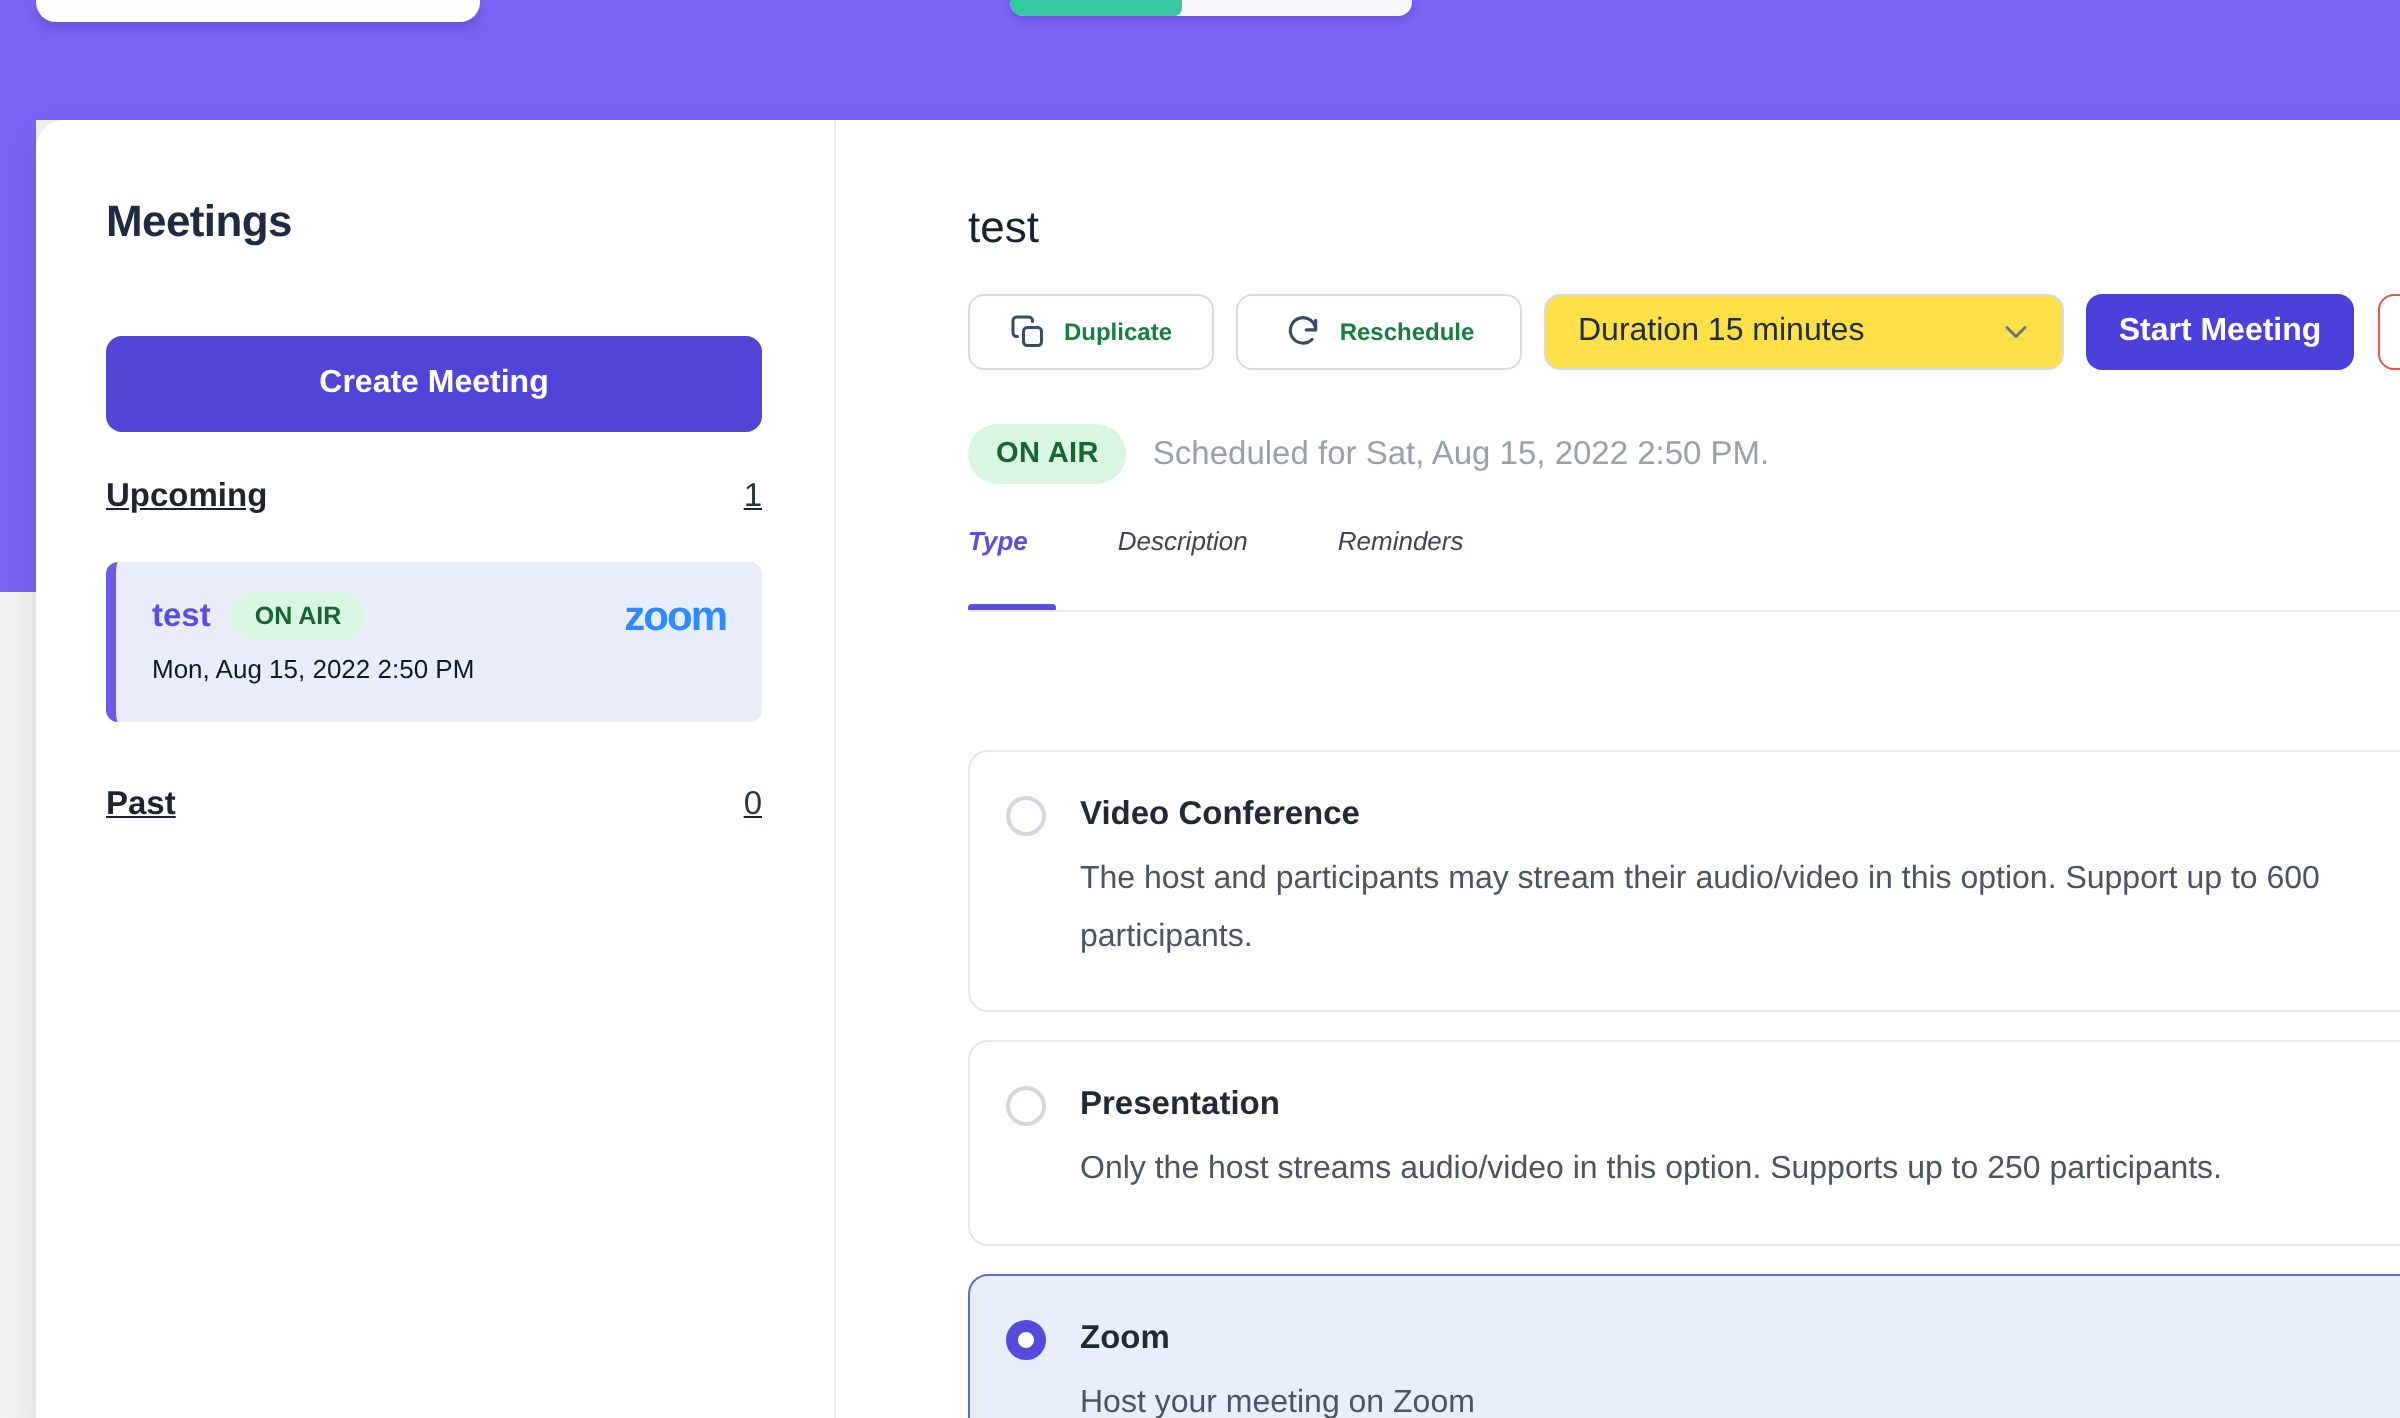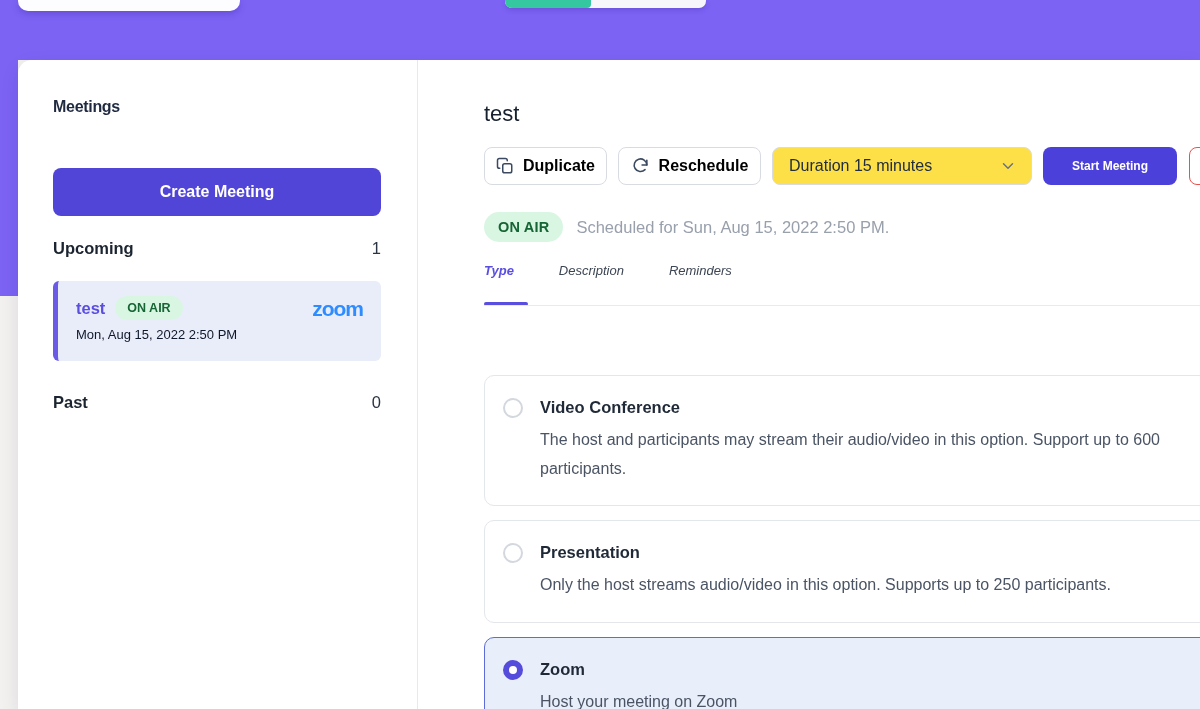--- a/index.html
+++ b/index.html
@@ -29,28 +29,28 @@
   
   .app-card {
     position:absolute; left:18px; top:60px; width:1182px; height:649px;
     background:#ffffff; border-top-left-radius:14px;
     box-shadow:0 6px 18px rgba(30,20,90,.10);
     overflow:hidden;
   }
 
   
   .sidebar { position:absolute; left:0; top:0; width:400px; height:649px; border-right:1px solid #e7e9ee; }
-  .sidebar-title { position:absolute; left:35px; top:38px; font-size:16px; font-weight:700; color:#1f2940; letter-spacing:-.3px; }
+  .sidebar-title { position:absolute; left:35px; top:38px; font-size:22px; font-weight:700; color:#1f2940; letter-spacing:-.3px; }
   .create-btn {
     position:absolute; left:35px; top:108px; width:328px; height:48px;
     background:#5145d8; color:#fff; border:none; border-radius:8px;
     font-family:inherit; font-size:16px; font-weight:600; cursor:pointer;
     display:flex; align-items:center; justify-content:center;
   }
-  .section-row { position:absolute; left:35px; width:328px; display:flex; justify-content:space-between; align-items:center; }
+  .section-row { position:absolute; left:35px; width:328px; display:flex; justify-content:space-between; align-items:center;text-decoration:underline; }
   .section-row.upcoming { top:179px; }
   .section-row.past { top:333px; }
   .section-label { font-size:16.5px; font-weight:600; color:#1b2430; }
   .section-count { font-size:16.5px; color:#2b3442; }
 
   .meeting-item {
     position:absolute; left:35px; top:221px; width:328px; height:80px;
     background:#e9edfa; border-left:5px solid #6a5ae6; border-radius:6px;
     padding:15px 18px 0 18px; cursor:pointer;
   }
@@ -66,33 +66,33 @@
   .zoom-logo { margin-left:auto; font-size:21px; font-weight:700; color:#2d8cff; letter-spacing:-1px; line-height:1; }
   .meeting-date { margin-top:7px; font-size:13px; color:#0f172a; }
 
   
   .main-title { position:absolute; left:466px; top:41px; font-size:22px; color:#16202e; }
 
   .toolbar { position:absolute; left:466px; top:87px; width:820px; display:flex; gap:11px; align-items:center; }
   .tbtn {
     height:38px; background:#fff; border:1px solid #d8dbe2; border-radius:8px;
     display:flex; align-items:center; justify-content:center; gap:9px;
-    font-family:inherit; font-size:16px; font-weight:600; color:#000000; cursor:pointer;
+    font-family:inherit; font-size:12px; font-weight:600; color:#15803d; cursor:pointer;
     flex:0 0 auto;
   }
   .tbtn.duplicate  { width:123px; }
   .tbtn.reschedule { width:143px; }
   .select {
     width:260px; height:38px; background:#fde047; border:1px solid #d8dbe2; border-radius:8px;
     display:flex; align-items:center; justify-content:space-between;
     padding:0 14px 0 16px; font-size:16px; font-weight:500; color:#222d3d; cursor:pointer; flex:0 0 auto;
   }
   .start-btn {
     width:134px; height:38px; background:#4b40d9; border:none; border-radius:8px;
-    color:#fff; font-family:inherit; font-size:12px; font-weight:600; cursor:pointer; flex:0 0 auto;
+    color:#fff; font-family:inherit; font-size:16px; font-weight:600; cursor:pointer; flex:0 0 auto;
   }
   .delete-btn {
     width:84px; height:38px; background:#fff; border:1.5px solid #e8514d; border-radius:8px;
     margin-left:1px; cursor:pointer; flex:0 0 auto;
   }
 
   .status-row { position:absolute; left:466px; top:152px; display:flex; align-items:center; gap:13px; }
   .status-text { font-size:16.5px; color:#98a0ac; }
 
   .tabs { position:absolute; left:466px; top:203px; display:flex; gap:45px; }
@@ -185,21 +185,21 @@
       </span>
     </div>
 
     <button class="start-btn">Start Meeting</button>
 
     <button class="delete-btn"></button>
   </div>
 
   <div class="status-row">
     <span class="pill big">ON AIR</span>
-    <span class="status-text">Scheduled for Sun, Aug 15, 2022 2:50 PM.</span>
+    <span class="status-text">Scheduled for Sat, Aug 15, 2022 2:50 PM.</span>
   </div>
 
   <div class="tabs">
     <span class="tab active">Type</span>
     <span class="tab">Description</span>
     <span class="tab">Reminders</span>
   </div>
   <div class="tab-underline"></div>
   <div class="tabs-divider"></div>
 

